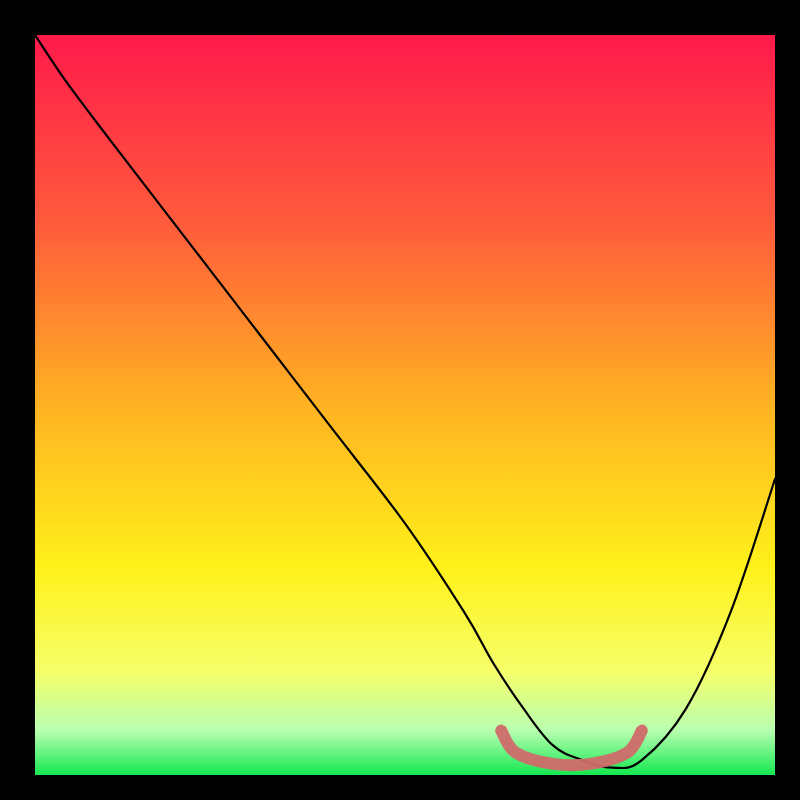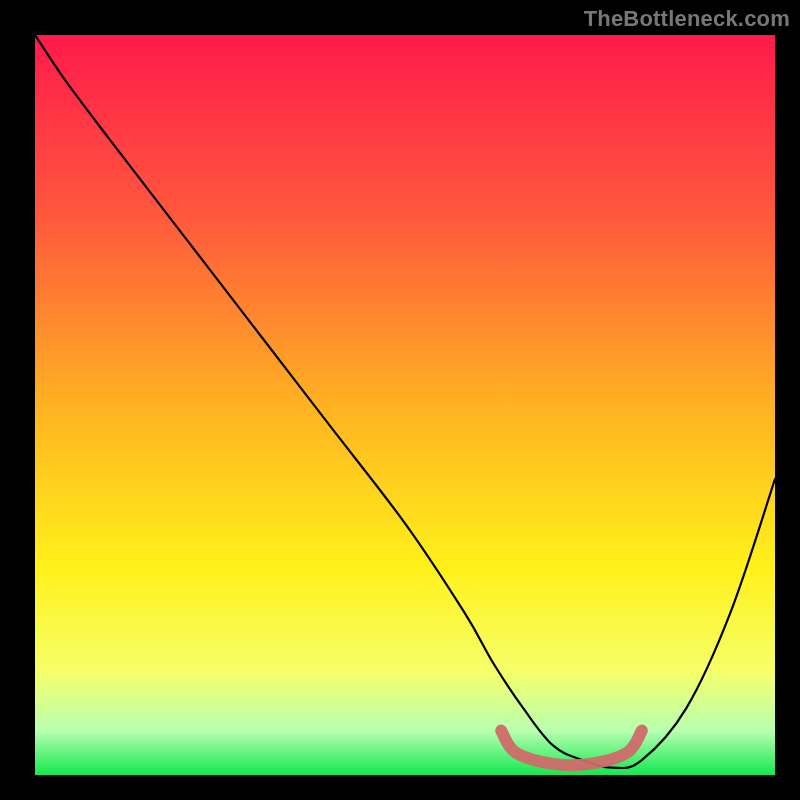--- a/index.html
+++ b/index.html
@@ -33,21 +33,20 @@
     height: 740px;
   }
   svg {
     display: block;
   }
 </style>
 </head>
 <body>
 
 <div class="frame">
-  <div class="attribution">TheBottleneck.com</div>
 
   <div class="plot-wrap">
     <svg id="chart-svg" width="740" height="740" viewBox="0 0 740 740" preserveAspectRatio="none">
         <defs>
           <linearGradient id="bg-grad" x1="0" y1="0" x2="0" y2="1">
             <stop offset="0%" stop-color="#ff1a4b"></stop>
             <stop offset="25%" stop-color="#ff5a3c"></stop>
             <stop offset="50%" stop-color="#ffb222"></stop>
             <stop offset="72%" stop-color="#fff11a"></stop>
             <stop offset="86%" stop-color="#f6ff6a"></stop>

